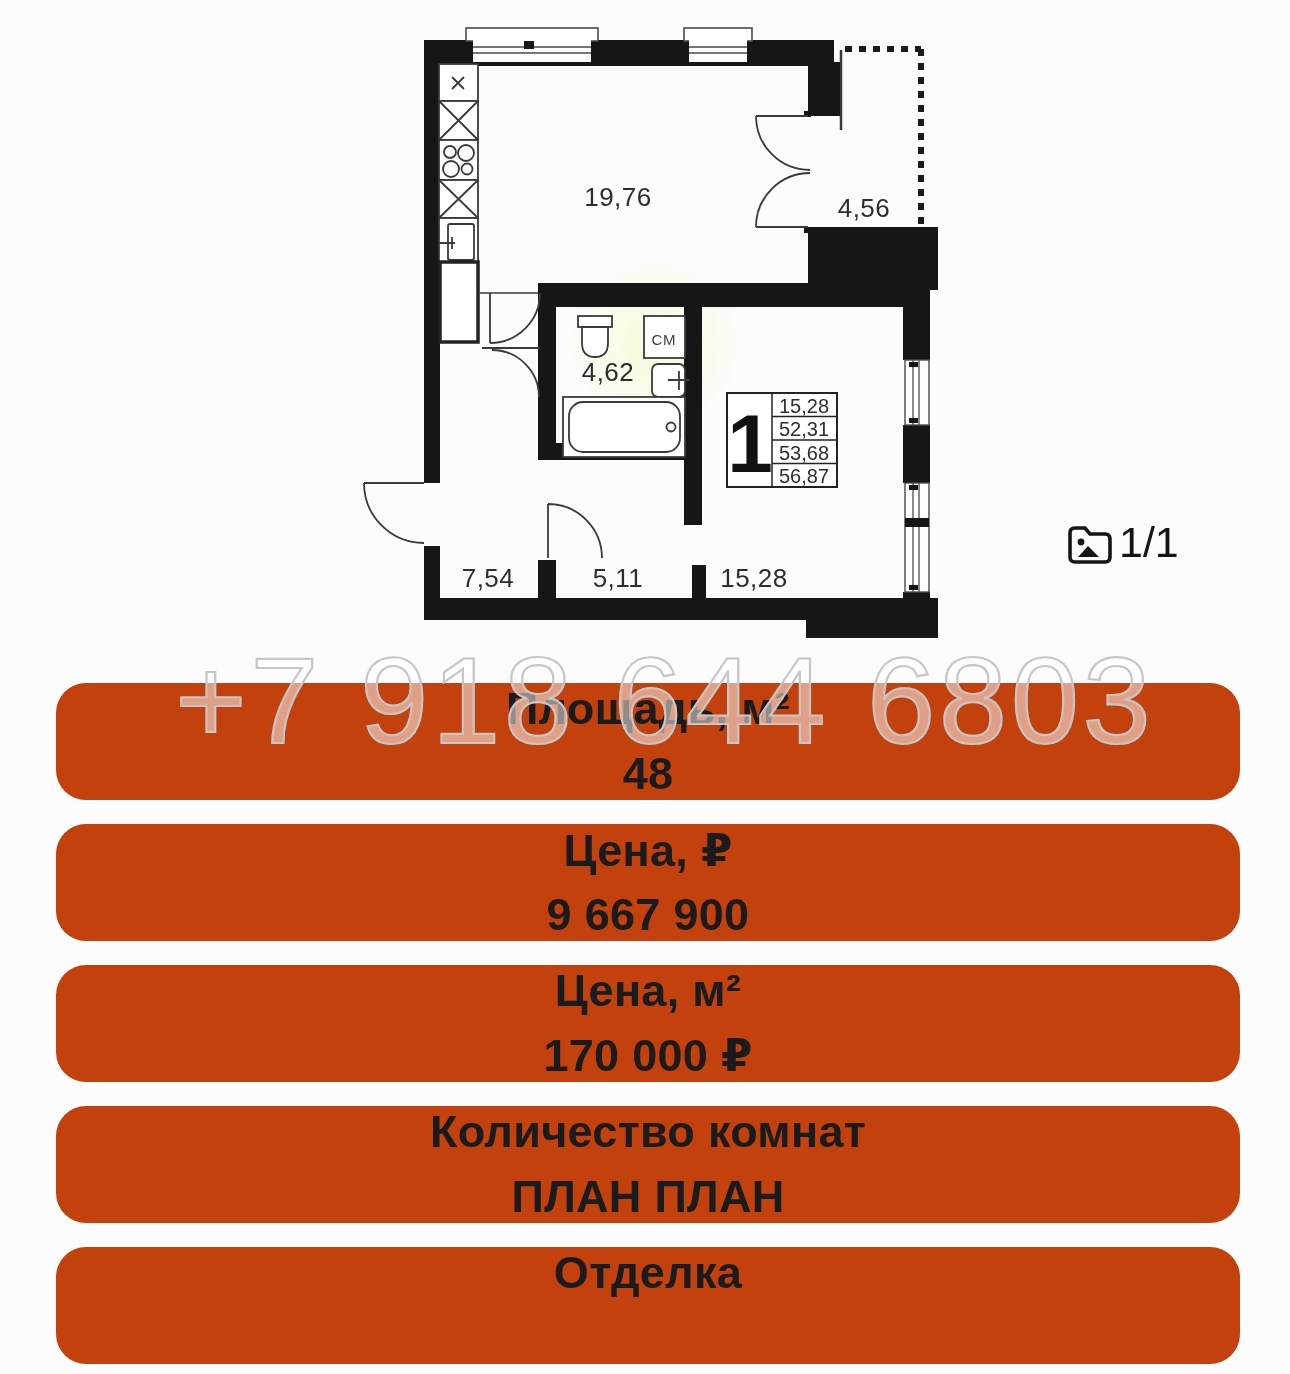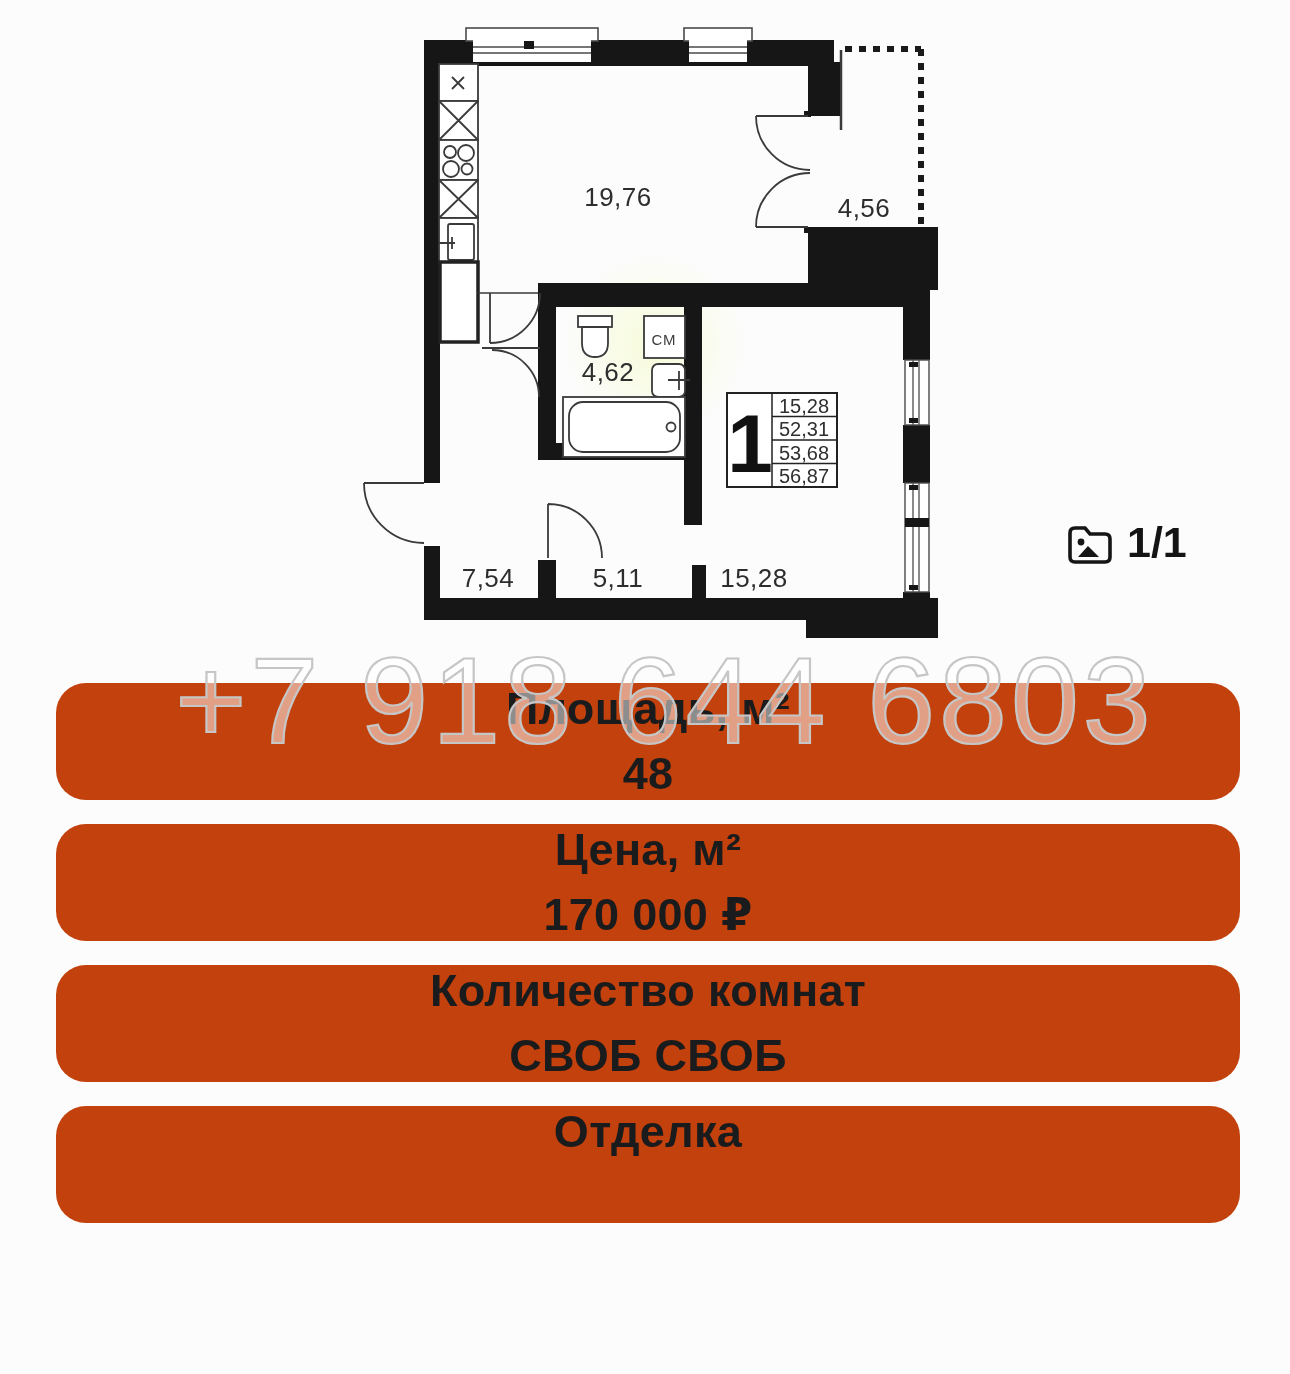--- a/index.html
+++ b/index.html
@@ -11,22 +11,22 @@
   .plan-wrap{position:absolute;left:0;top:0;width:1290px;height:660px;z-index:1}
   .plan-wrap svg{display:block}
   .plan text{font-family:"Liberation Sans","DejaVu Sans",sans-serif}
   .room-label{font-size:26px;fill:#2d2d2d;letter-spacing:.5px}
   .legend-num{font-size:82px;font-weight:700;fill:#111}
   .legend-area{font-size:20px;fill:#2f2f2f}
   .cm-label{font-size:15px;fill:#3c3c3c;letter-spacing:1px}
 
   .photo-counter{
     position:absolute;left:1066px;top:518px;z-index:2;
-    display:flex;align-items:center;gap:13px;
-    font-size:43px;font-weight:700;color:#141414;cursor:pointer;
+    display:flex;align-items:center;gap:5px;
+    font-size:43px;font-weight:400;color:#141414;cursor:pointer;
   }
   .watermark{
     position:absolute;top:640px;left:0;width:1290px;text-align:center;z-index:6;
     font-size:122px;font-weight:400;letter-spacing:4px;white-space:nowrap;line-height:1;
     color:rgba(255,255,255,.5);
     -webkit-text-stroke:2.2px #c6c6c6;
     pointer-events:none;user-select:none;padding-left:20px;
   }
   .rows{position:absolute;top:683px;left:56px;width:1184px;z-index:2}
   .row{
@@ -199,23 +199,27 @@
 </div>
 
 <div class="watermark">+7 918 644 6803</div>
 
 <div class="rows">
   <div class="row">
     <span class="row-label">Площадь, м²</span>
     <span class="row-value">48</span>
   </div>
   <div class="row">
+    <span class="row-label">Цена, ₽</span>
+    <span class="row-value">9 667 900</span>
+  </div>
+  <div class="row">
     <span class="row-label">Цена, м²</span>
     <span class="row-value">170 000 ₽</span>
   </div>
   <div class="row">
     <span class="row-label">Количество комнат</span>
-    <span class="row-value">СВОБ СВОБ</span>
+    <span class="row-value">ПЛАН ПЛАН</span>
   </div>
   <div class="row">
     <span class="row-label">Отделка</span>
   </div>
 </div>
 
 </body></html>

